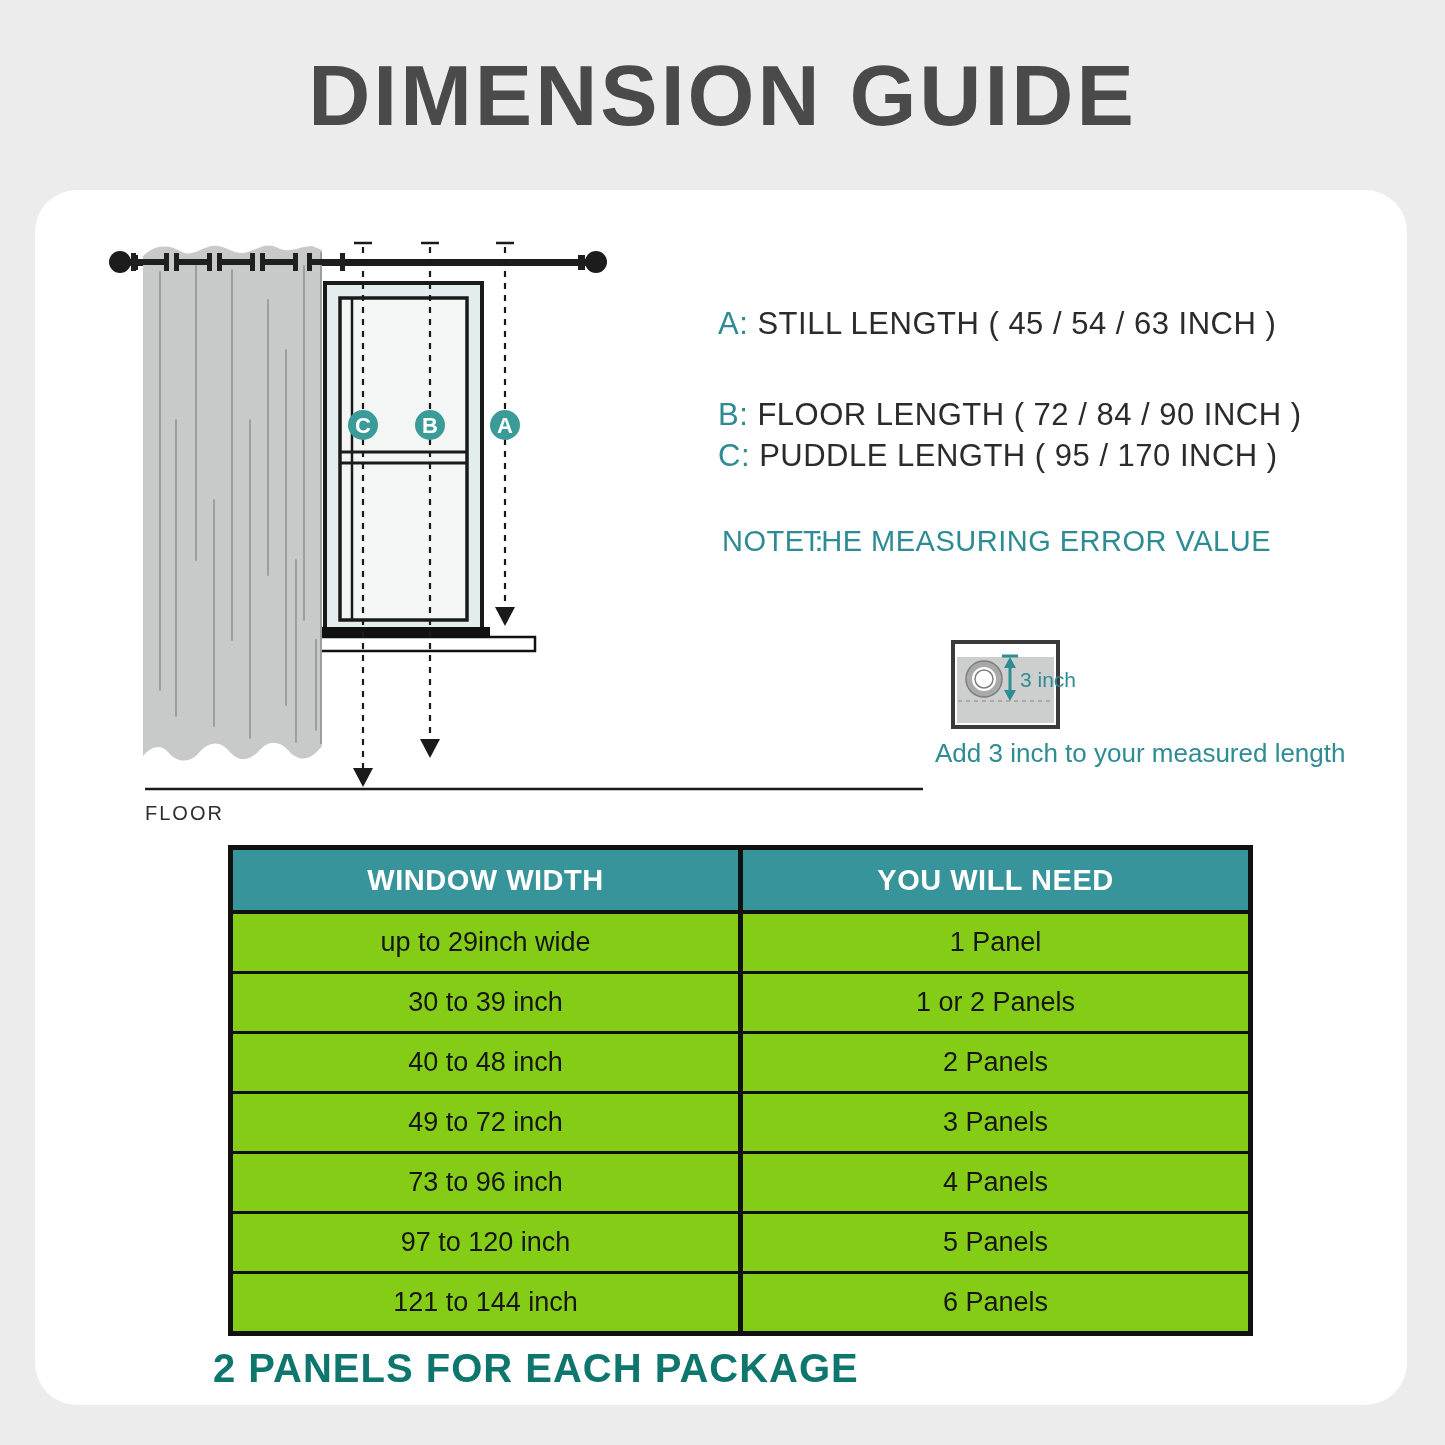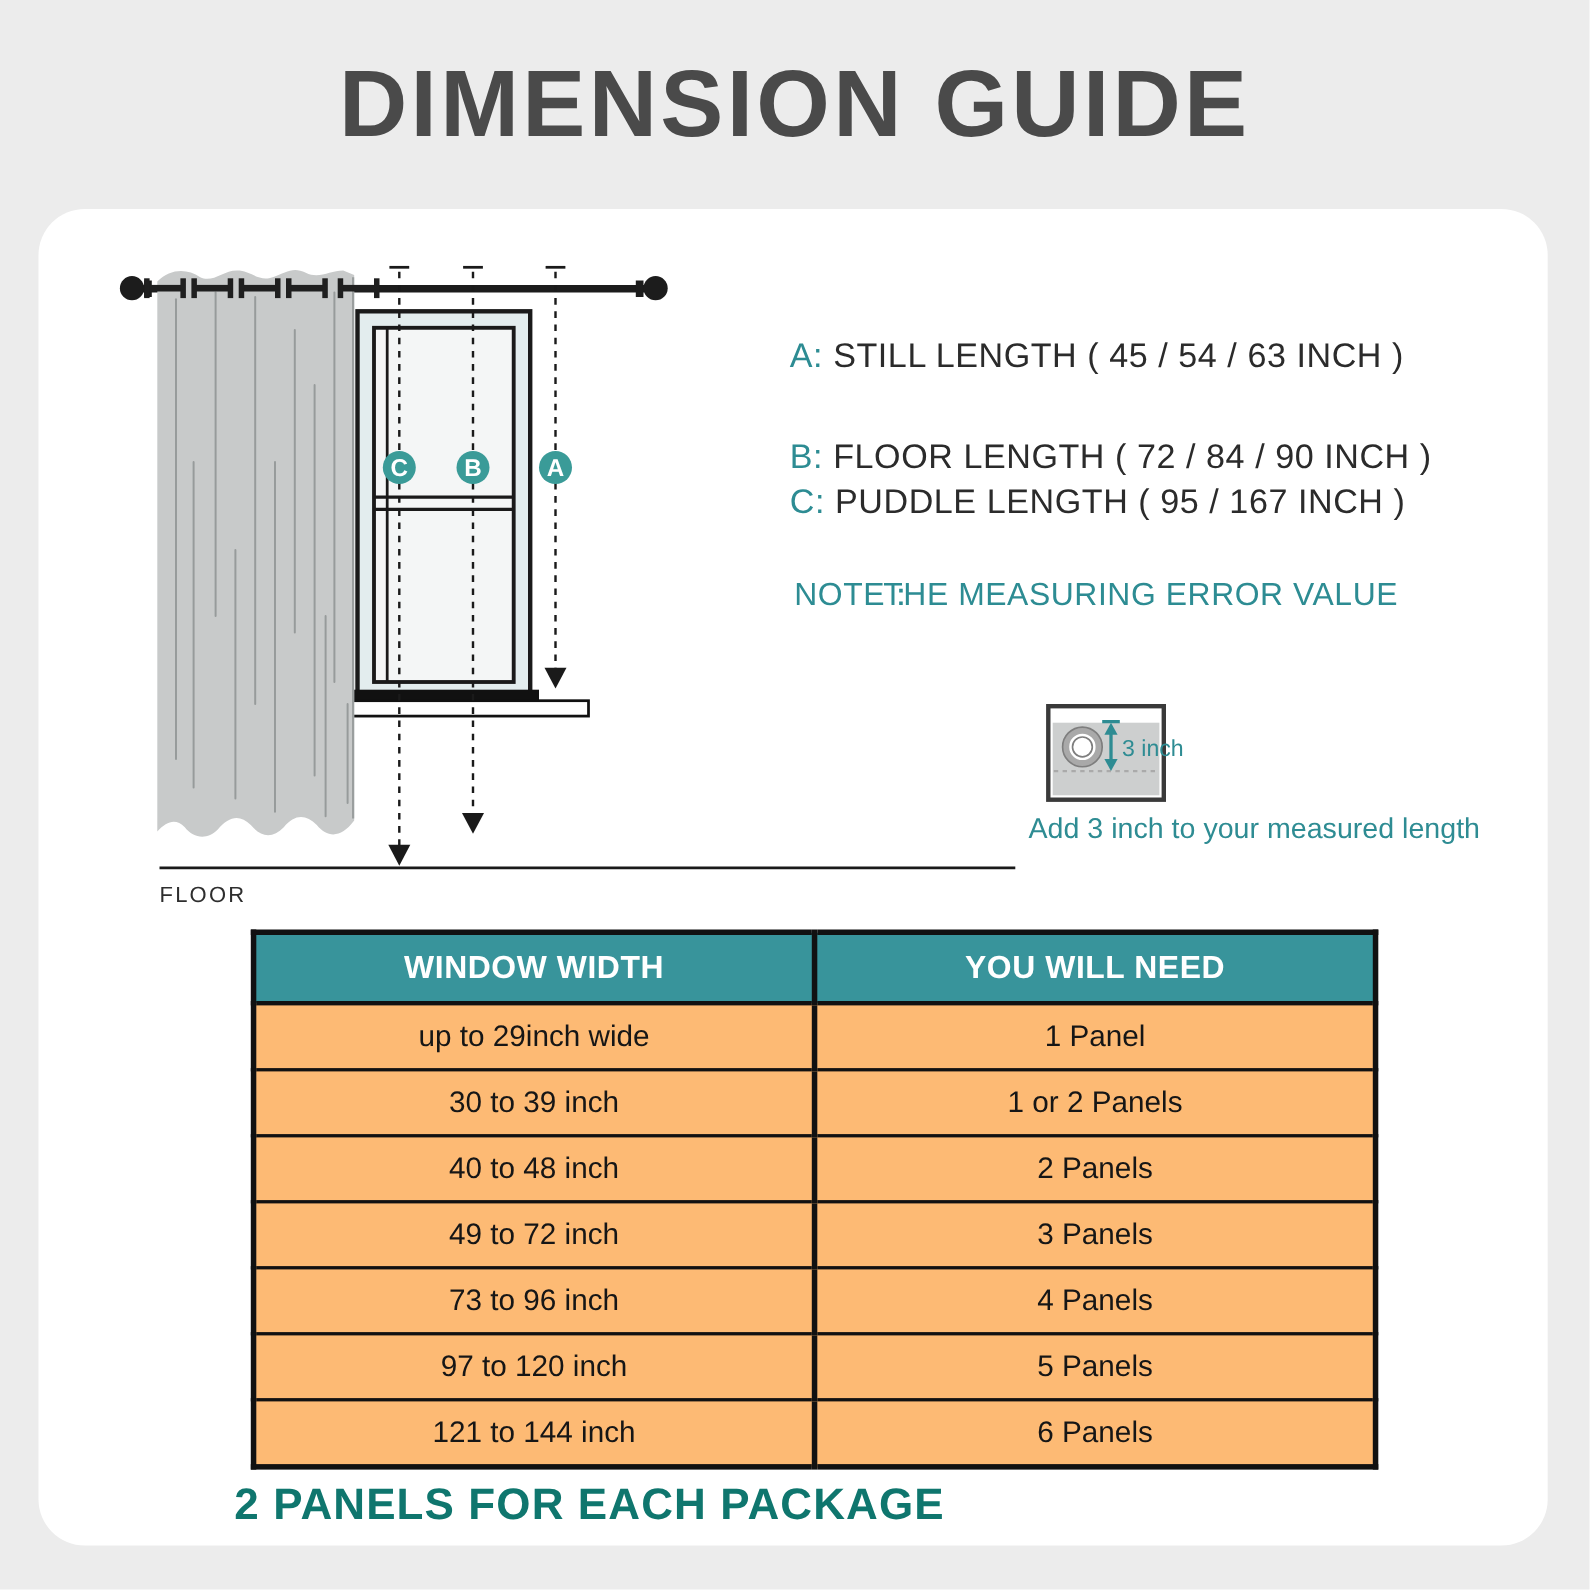--- a/index.html
+++ b/index.html
@@ -41,21 +41,21 @@
     position:absolute;left:228px;top:845px;width:1025px;
     border-collapse:collapse;table-layout:fixed;
     border:5px solid #111111;
   }
   .panel-table th{
     background:#38949B;color:#FFFFFF;font-size:29px;font-weight:bold;
     letter-spacing:0.5px;height:58px;border:4px solid #111111;
   }
   .panel-table td{
     font-size:27px;color:#161616;height:55px;text-align:center;
-    border:3px solid #111111;background:#fdba74;
+    border:3px solid #111111;background:#84cc16;
   }
   .panel-table .col-need{border-left:5px solid #111111;}
   .footer-note{
     position:absolute;left:213px;top:1346px;
     font-size:40px;font-weight:600;color:#0f766e;letter-spacing:1px;
   }
 </style>
 </head>
 <body>
 
@@ -166,21 +166,21 @@
   <div class="spec-line spec-a">
     <span class="prefix">A:</span>
     <span>STILL LENGTH ( 45 / 54 / 63 INCH )</span>
   </div>
   <div class="spec-line spec-b">
     <span class="prefix">B:</span>
     <span>FLOOR LENGTH ( 72 / 84 / 90 INCH )</span>
   </div>
   <div class="spec-line spec-c">
     <span class="prefix">C:</span>
-    <span>PUDDLE LENGTH ( 95 / 167 INCH )</span>
+    <span>PUDDLE LENGTH ( 95 / 170 INCH )</span>
   </div>
 
   <div class="note">
     <div>
       <span class="note-label">NOTE：</span><span>THE MEASURING ERROR VALUE</span>
     </div>
   </div>
 
   <svg class="grommet-svg" width="165" height="102" viewBox="945 633 165 102" xmlns="http://www.w3.org/2000/svg">
     <rect x="953" y="642" width="105" height="85" fill="#FFFFFF" stroke="#3A3A3A" stroke-width="4"></rect>

